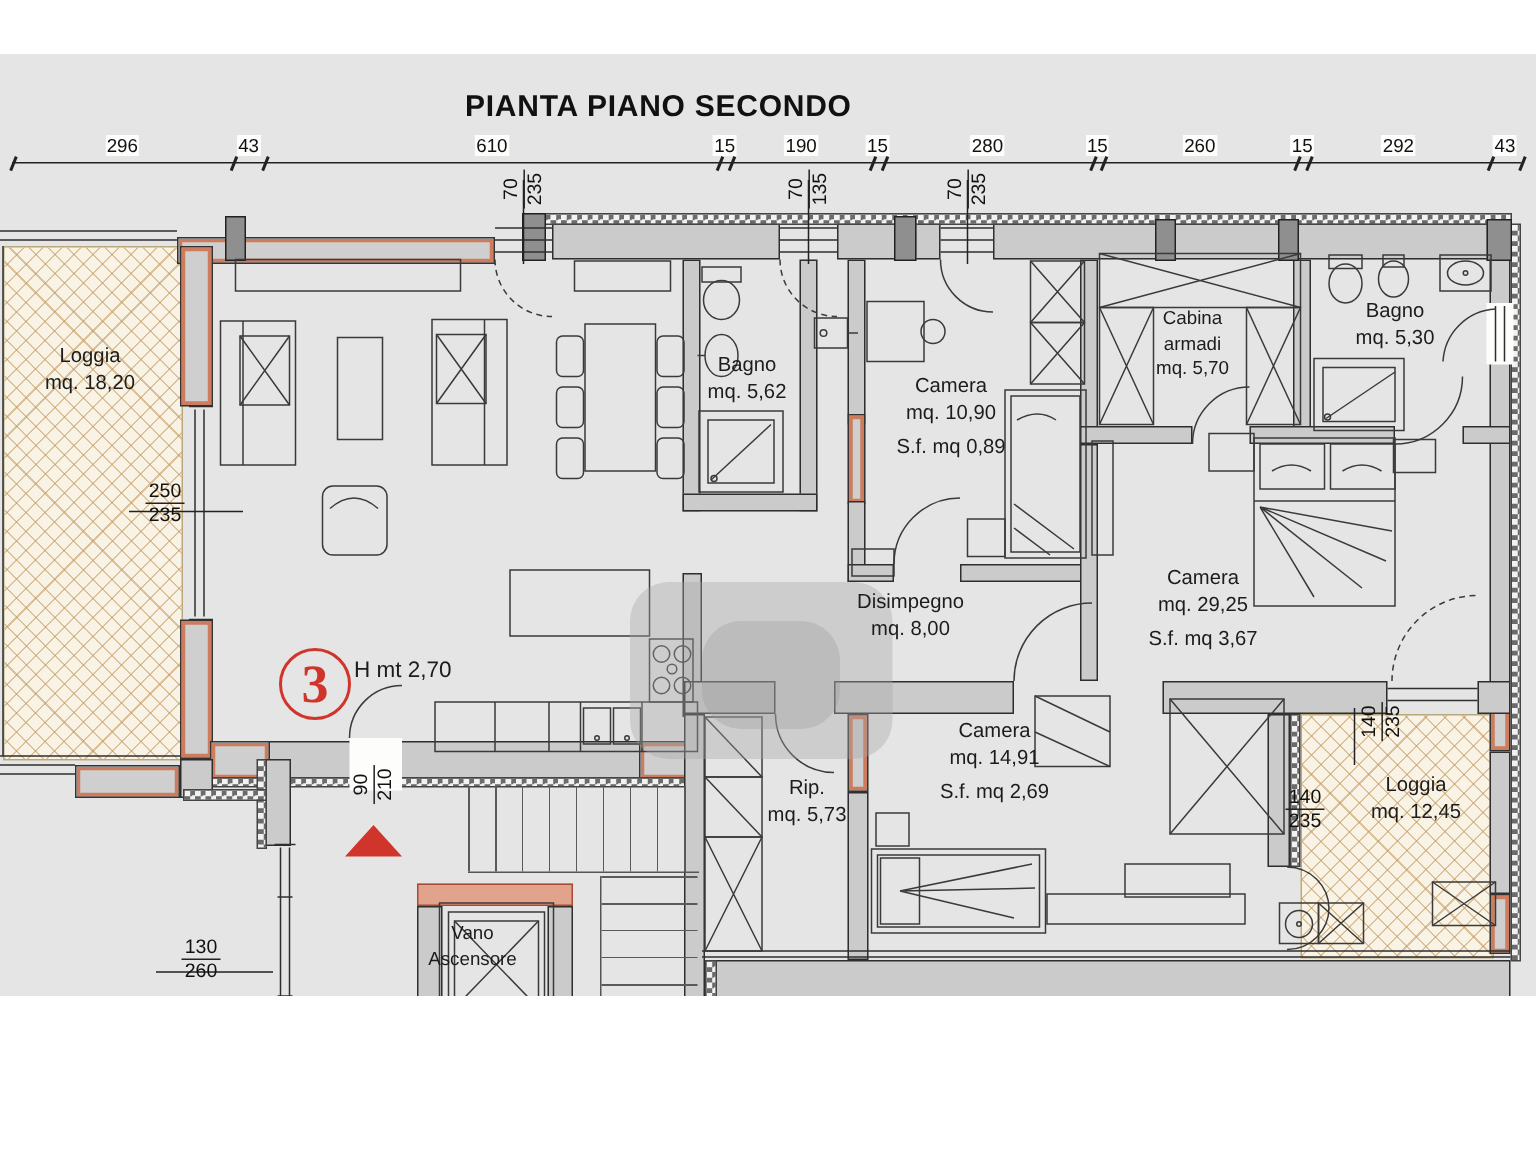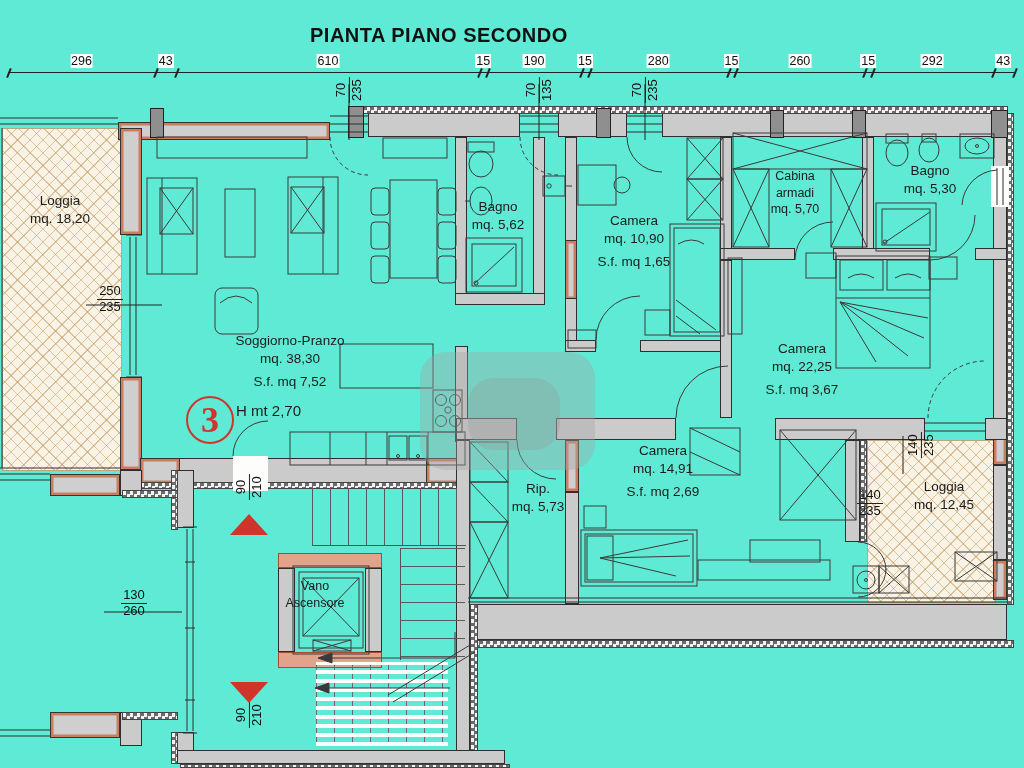--- a/index.html
+++ b/index.html
@@ -1,16 +1,16 @@
 <!DOCTYPE html>
 <html><head>
 <meta charset="utf-8">
 <style>
   html,body{margin:0;padding:0;background:#fff;font-family:"Liberation Sans",sans-serif;}
-  #plan{position:relative;width:1024px;height:768px;background:#5eead4;overflow:hidden;}
+  #plan{position:relative;width:1024px;height:628px;background:#e5e5e5;overflow:hidden;margin-top:36px;}
   .title{position:absolute;left:310px;top:24px;font-size:20px;font-weight:bold;color:#111;letter-spacing:.5px;}
   
   #dimline{position:absolute;left:8px;top:72px;width:1006px;border-top:1.4px solid #222;}
   .dimlab{position:absolute;top:-19px;transform:translateX(-50%);font-size:12.5px;color:#111;background:#fdfdfc;padding:0 1px;}
   .tick{position:absolute;top:-5px;width:1.5px;height:10px;background:#222;transform:rotate(22deg);}
   
   .w,.r,.R,.p,.k,.o{position:absolute;box-sizing:border-box;}
   .w{background:#cbcbcb;border:1px solid #2e2e2e;z-index:2;}
   .r{background:#cfcfcf;border:1px solid #333;box-shadow:inset 0 0 0 2.5px #cd7d5e;z-index:2;}
   .R{background:#e2a38c;border:1px solid #a84a31;z-index:2;}
@@ -327,46 +327,45 @@
     </g>
     <g stroke="#222">
       <path d="M86,305 H162 M104,612 H182 M349,84 V140 M539,84 V140 M645,84 V140 M903,436 V474"></path>
     </g>
   </svg>
 
   <div class="roomlab" style="left:8px;top:192px;width:104px">
     <div>Loggia</div>
       <div>mq. 18,20</div>
   </div>
-  <div class="roomlab" style="left:205px;top:332px;width:170px">
-    <div>Soggiorno-Pranzo</div>
-      <div>mq. 38,30</div>
-      <div class="gap">S.f. mq 7,52</div>
-  </div>
   <div class="roomlab" style="left:462px;top:198px;width:72px">
     <div>Bagno</div>
       <div>mq. 5,62</div>
   </div>
   <div class="roomlab" style="left:578px;top:212px;width:112px">
     <div>Camera</div>
       <div>mq. 10,90</div>
-      <div class="gap">S.f. mq 1,65</div>
+      <div class="gap">S.f. mq 0,89</div>
   </div>
   <div class="roomlab small" style="left:764px;top:168px;width:62px">
     <div>Cabina armadi</div>
       <div>mq. 5,70</div>
   </div>
   <div class="roomlab" style="left:888px;top:162px;width:84px">
     <div>Bagno</div>
       <div>mq. 5,30</div>
   </div>
   <div class="roomlab" style="left:752px;top:340px;width:100px">
     <div>Camera</div>
-      <div>mq. 22,25</div>
+      <div>mq. 29,25</div>
       <div class="gap">S.f. mq 3,67</div>
+  </div>
+  <div class="roomlab" style="left:552px;top:356px;width:110px">
+    <div>Disimpegno</div>
+      <div>mq. 8,00</div>
   </div>
   <div class="roomlab" style="left:608px;top:442px;width:110px">
     <div>Camera</div>
       <div>mq. 14,91</div>
       <div class="gap">S.f. mq 2,69</div>
   </div>
   <div class="roomlab" style="left:502px;top:480px;width:72px">
     <div>Rip.</div>
       <div>mq. 5,73</div>
   </div>

